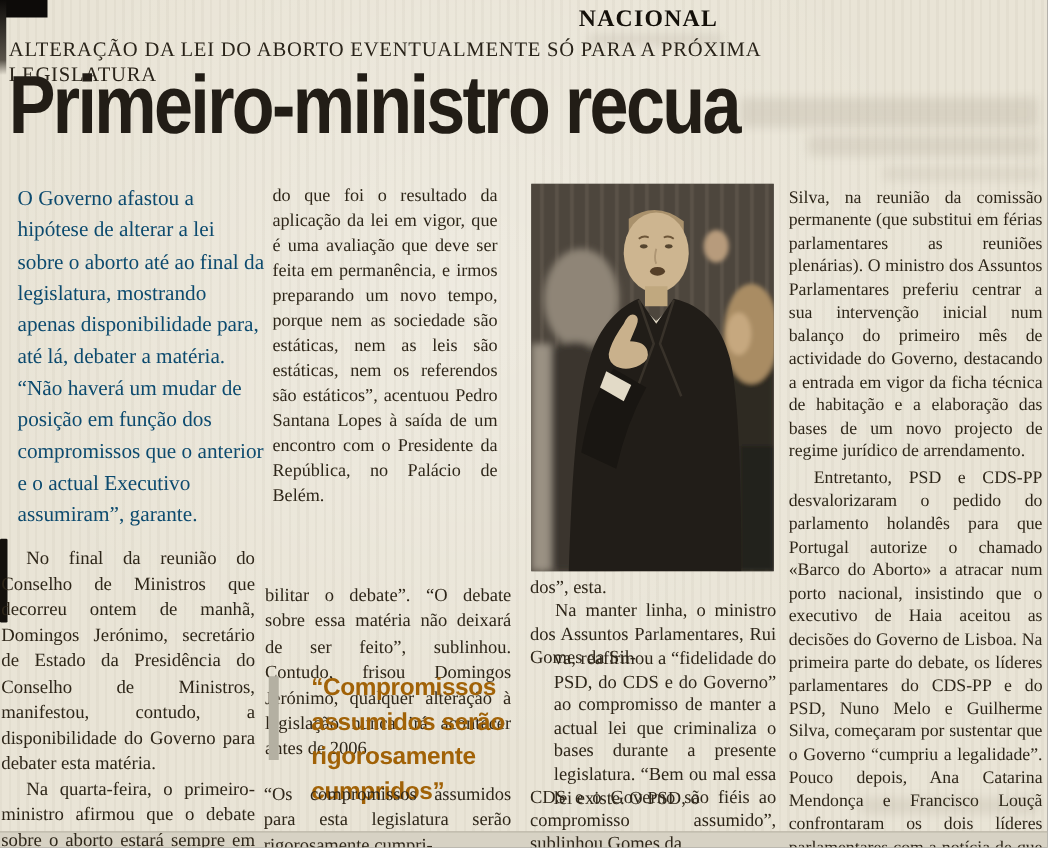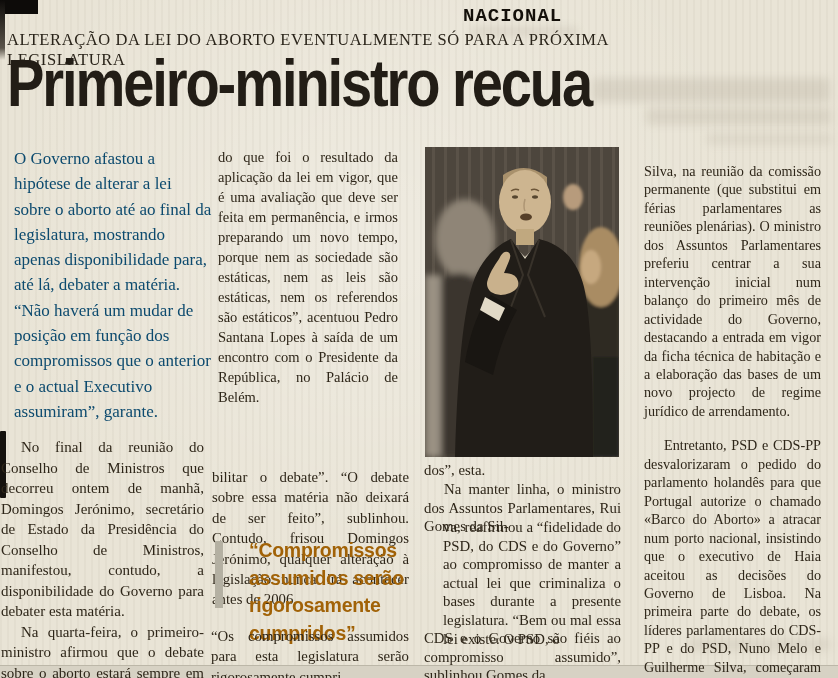--- a/index.html
+++ b/index.html
@@ -23,21 +23,21 @@
   
   .corner-bar{position:absolute;left:0;top:0;width:38px;height:14px;background:#0d0b09;}
   .edge-strip-top{position:absolute;left:0;top:0;width:5px;height:60px;background:linear-gradient(#0d0b09,#5a544a 80%,rgba(90,84,74,0));}
   .edge-mark{position:absolute;left:0;top:431px;width:6px;height:67px;background:#14110d;border-radius:1px;}
   .bottom-band{position:absolute;left:0;top:665px;width:838px;height:13px;background:#d7d2c4;border-top:1px solid #bcb7a8;}
   
   .smudge{position:absolute;background:#8e8370;filter:blur(4px);opacity:.16;border-radius:4px;}
   
   .section{
     position:absolute;left:463px;top:5px;
-    font-family:Liberation Mono, monospace;
+    font-family:Liberation Serif, serif;
     font-weight:bold;font-size:19px;letter-spacing:1px;color:#14100a;
   }
   .kicker{
     position:absolute;left:7px;top:30px;width:700px;
     font-size:16.5px;letter-spacing:.6px;color:#2a241a;
     font-variant:small-caps;
   }
   .headline{
     position:absolute;left:7px;top:50px;
     font-family:"Liberation Sans", sans-serif;
@@ -64,21 +64,21 @@
     font-weight:bold;font-size:19.5px;line-height:27.5px;
     letter-spacing:-.3px;color:#a16207;
   }
   .col2-after{position:absolute;left:211px;top:626px;width:198px;font-size:14.8px;line-height:20.4px;text-align:justify;color:#2e2619;}
   .photo-frame{position:absolute;left:425px;top:147px;width:194px;height:310px;background:#46403a;}
   .col3-b1{position:absolute;left:424px;top:461px;width:197px;font-size:14.8px;line-height:18.6px;color:#2e2619;}
   .col3-b2{position:absolute;left:424px;top:480px;width:197px;font-size:14.8px;line-height:18.6px;text-align:justify;color:#2e2619;text-indent:20px;}
   .col3-b3{position:absolute;left:443px;top:518px;width:178px;font-size:14.8px;line-height:18.6px;text-align:justify;color:#2e2619;}
   .col3-b4{position:absolute;left:424px;top:629px;width:197px;font-size:14.8px;line-height:18.6px;text-align:justify;color:#2e2619;}
   .col4{position:absolute;left:628px;top:146px;width:209px;font-size:14.2px;line-height:18.45px;text-align:justify;color:#2e2619;}
-  .col4 p{margin:16px;}
+  .col4 p{margin:3px;}
   .col4 p + p{text-indent:20px;}
 </style>
 </head>
 <body>
 
 <div class="page">
   <div class="texture"></div>
 
   <div class="corner-bar"></div>
   <div class="edge-strip-top"></div>

